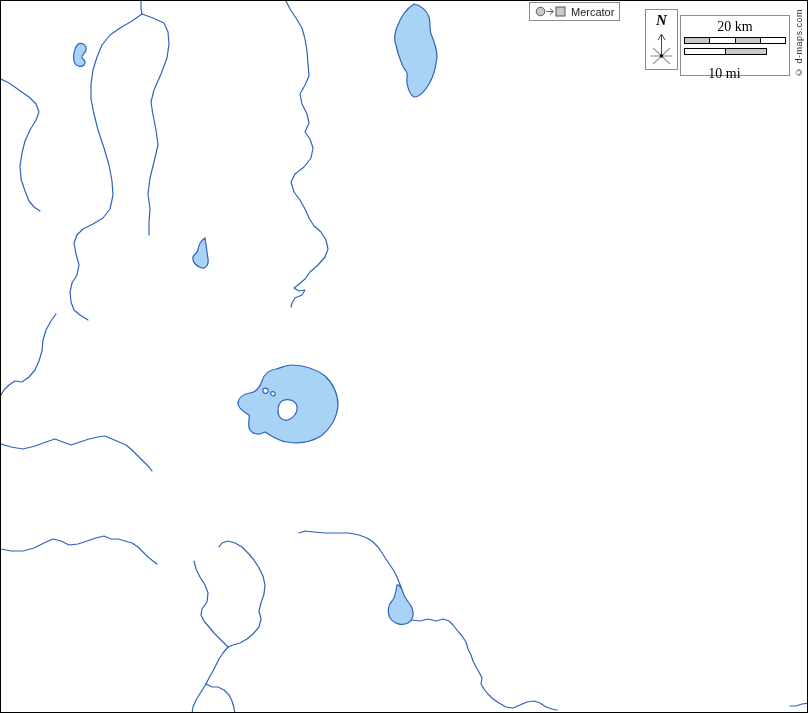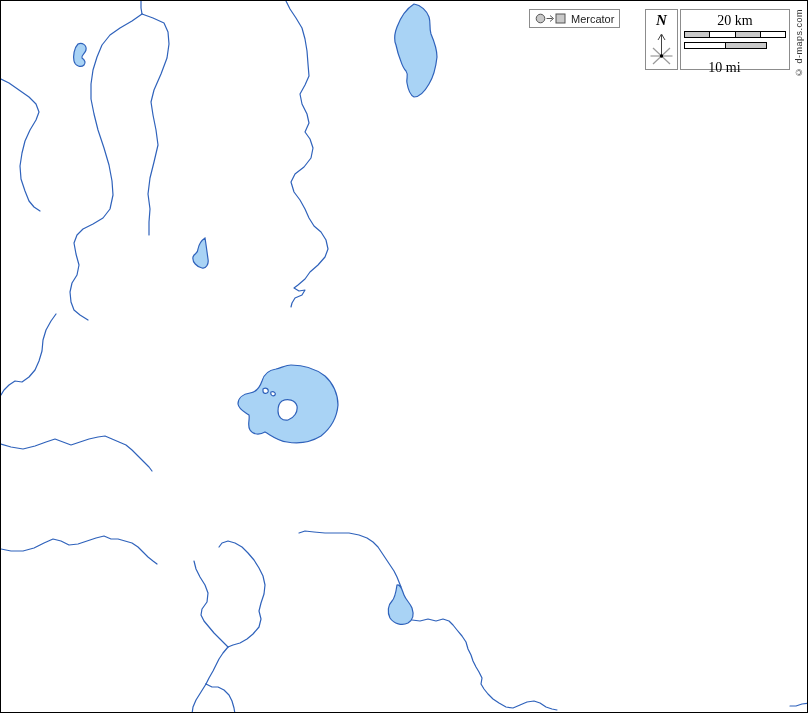--- a/index.html
+++ b/index.html
@@ -1,22 +1,22 @@
 <!DOCTYPE html>
 <html><head>
 <meta charset="utf-8">
 <style>
   html,body{margin:0;padding:0;background:#ffffff;font-family:"Liberation Sans",sans-serif;}
   .canvas{position:relative;width:808px;height:713px;box-sizing:border-box;border:1px solid #000;background:#fff;overflow:hidden;}
   .map-svg{position:absolute;left:0;top:0;}
   .chip{position:absolute;background:#fff;border:1px solid #8c8c8c;box-sizing:border-box;}
-  .projection{left:528px;top:8px;height:19px;display:flex;align-items:center;padding:0 5px;gap:4px;font-size:11px;color:#222;white-space:nowrap;}
+  .projection{left:528px;top:1px;height:19px;display:flex;align-items:center;padding:0 5px;gap:4px;font-size:11px;color:#222;white-space:nowrap;}
   .compass{left:644px;top:8px;width:33px;height:61px;display:flex;flex-direction:column;align-items:center;}
   .compass-n{font-family:"Liberation Serif",serif;font-style:italic;font-weight:bold;font-size:15px;line-height:1;margin-top:3px;color:#000;}
-  .scalebox{left:679px;top:8px;width:110px;height:61px;}
+  .scalebox{left:679px;top:14px;width:110px;height:61px;}
   .scale-label{font-family:"Liberation Serif",serif;font-size:14px;text-align:center;line-height:1;color:#000;}
   .km-label{margin-top:4px;}
   .bar{display:flex;border:1px solid #000;height:5px;}
   .bar .cell{flex:1;}
   .bar .cell.tick{border-right:1px solid #000;}
   .bar-km{margin:3px 3px 0 3px;}
   .bar-mi{width:81px;margin:4px 0 0 3px;}
   .mi-label{width:87px;margin-top:12px;}
   .copyright{position:absolute;top:8px;right:3px;writing-mode:vertical-rl;transform:rotate(180deg);font-size:9px;color:#333;letter-spacing:.5px;}
 </style>

